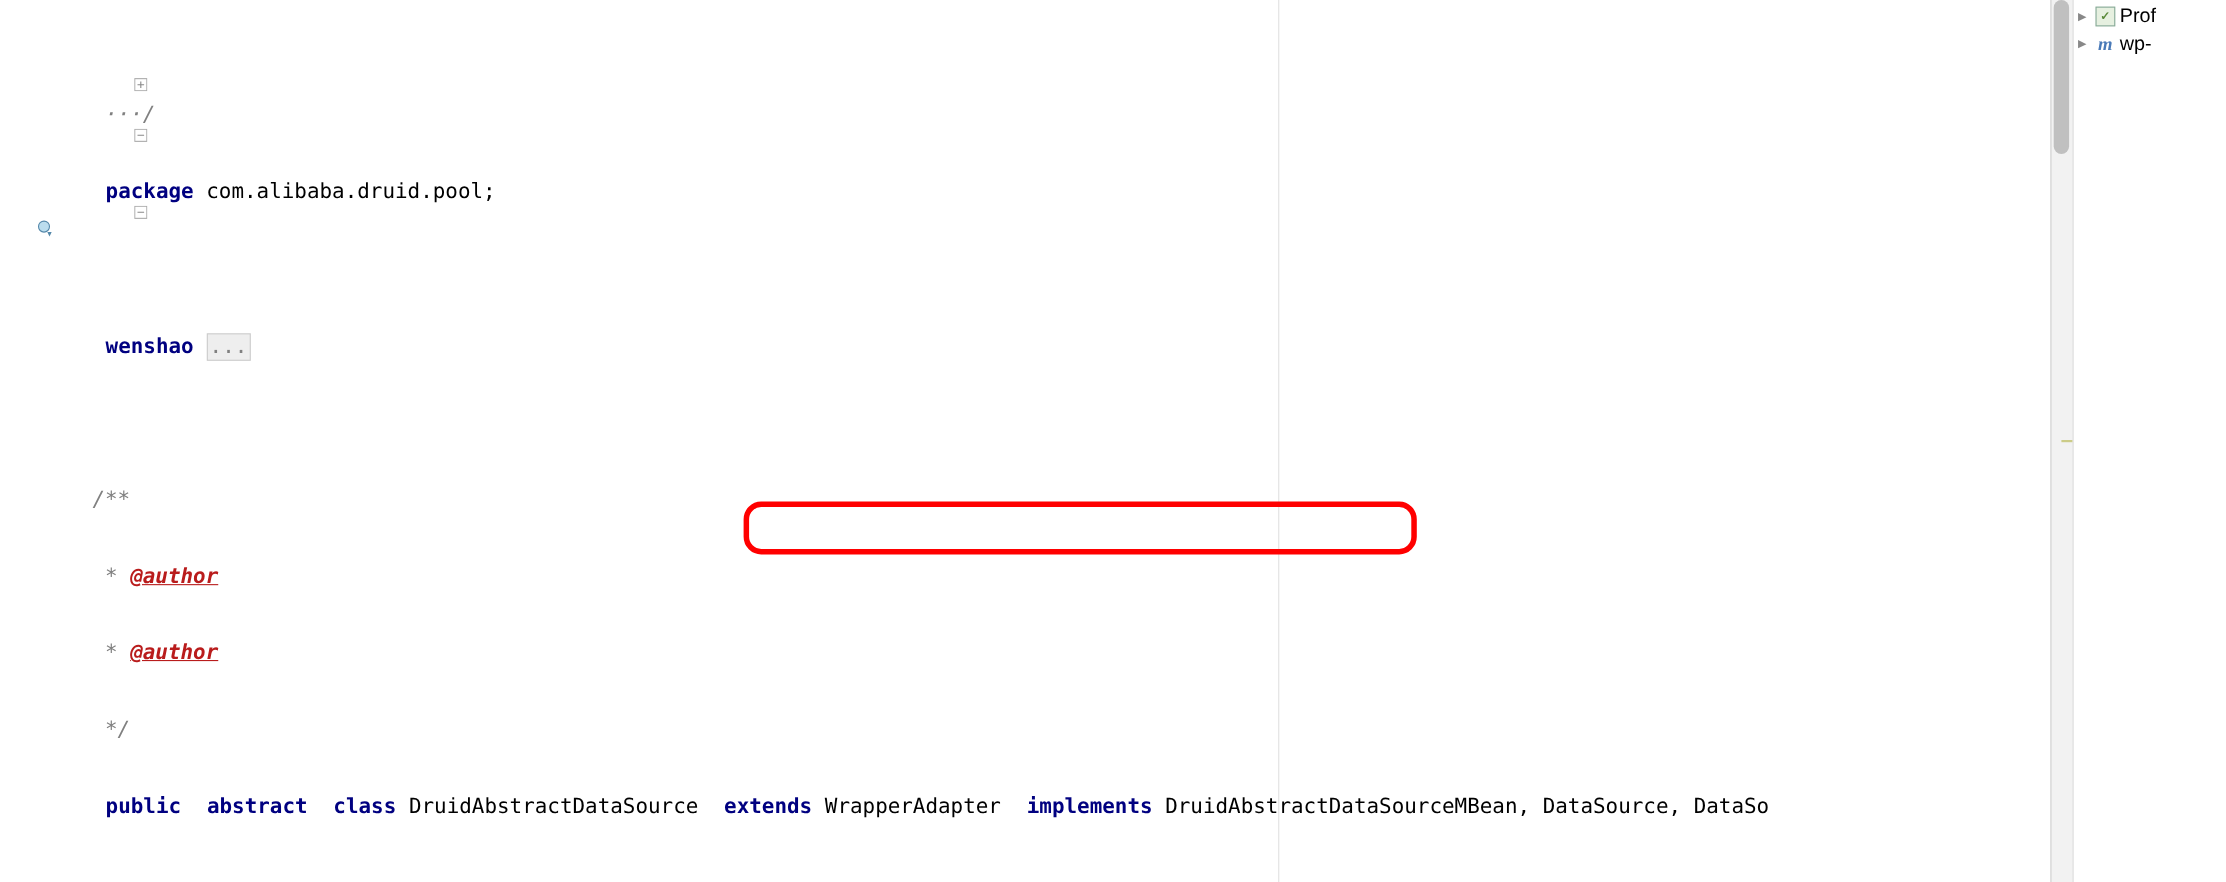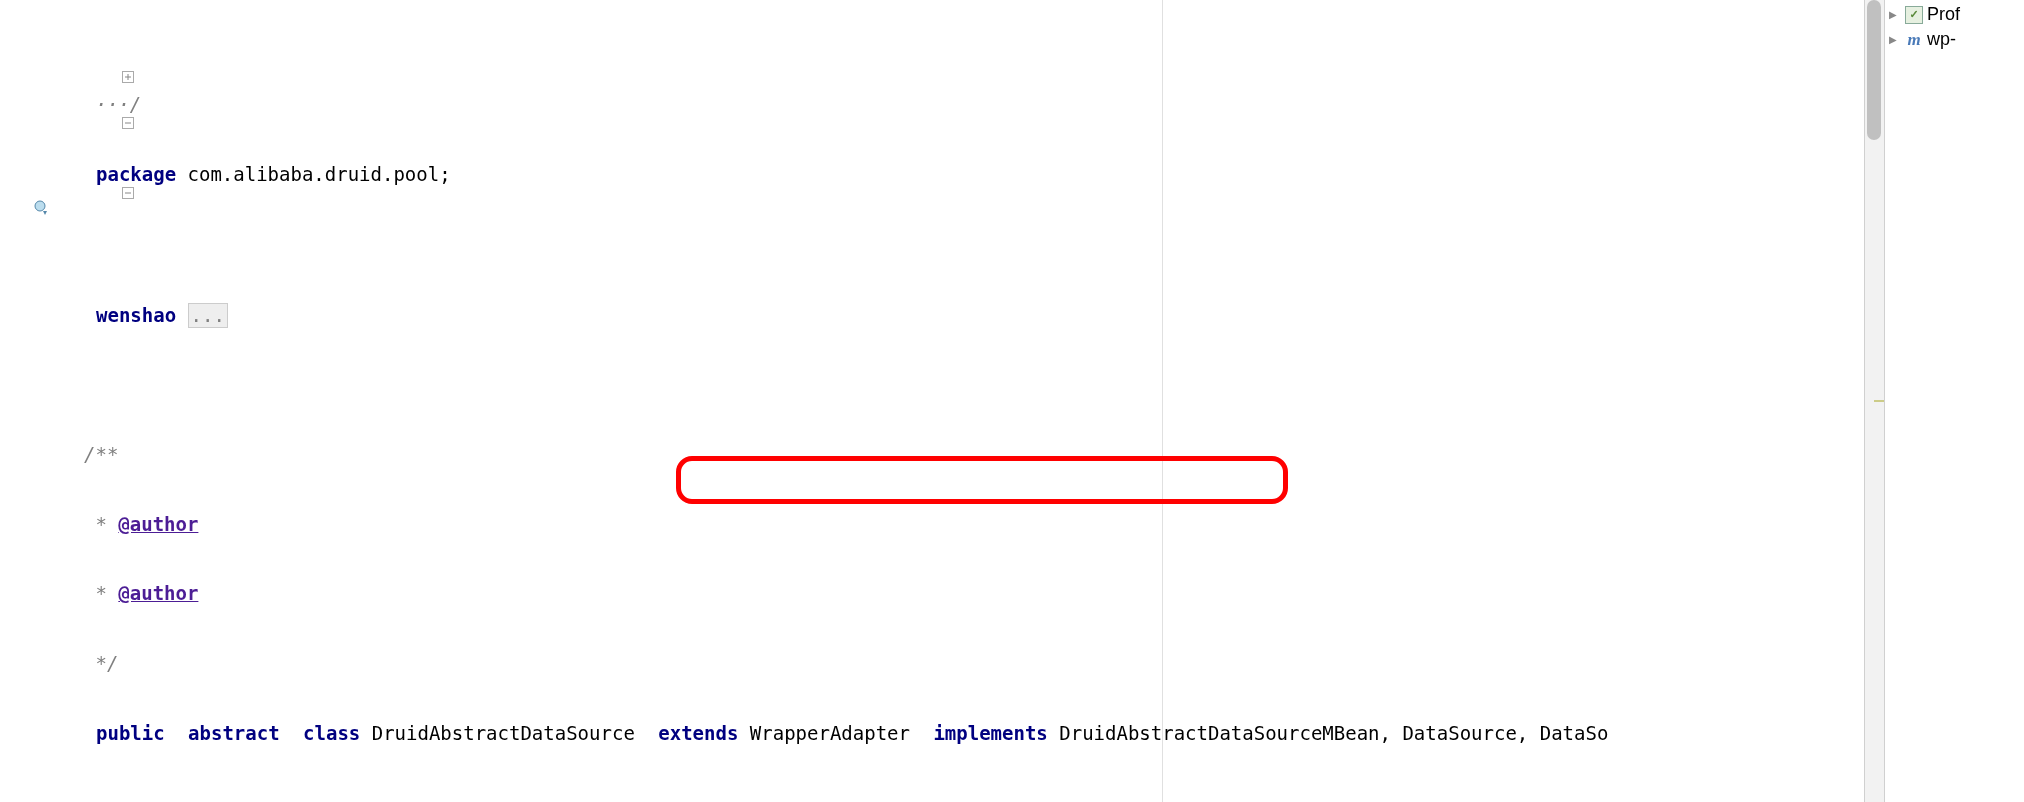--- a/index.html
+++ b/index.html
@@ -27,21 +27,21 @@
       white-space: pre;
       line-height: 23.3px;
     }
     .line {
       height: 23.3px;
       display: flex;
       align-items: baseline;
     }
     .keyword { color: #000080; font-weight: bold; margin-left: 12px; }
     .comment { color: #808080; font-style: italic; }
-    .doc-tag { color: #4c1d95; text-decoration: underline; font-weight: bold;}
+    .doc-tag { color: #b91c1c; font-style: italic; text-decoration: underline; font-weight: bold;}
     .plain { color: #000000; }
     .ellipsis { color: #808080; background:#eee; border:1px solid #ccc; padding:0 2px; }
     
     .red-box {
       position: absolute;
       border: 5px solid #ff0000;
       border-radius: 16px;
       pointer-events: none;
       z-index: 10;
     }

